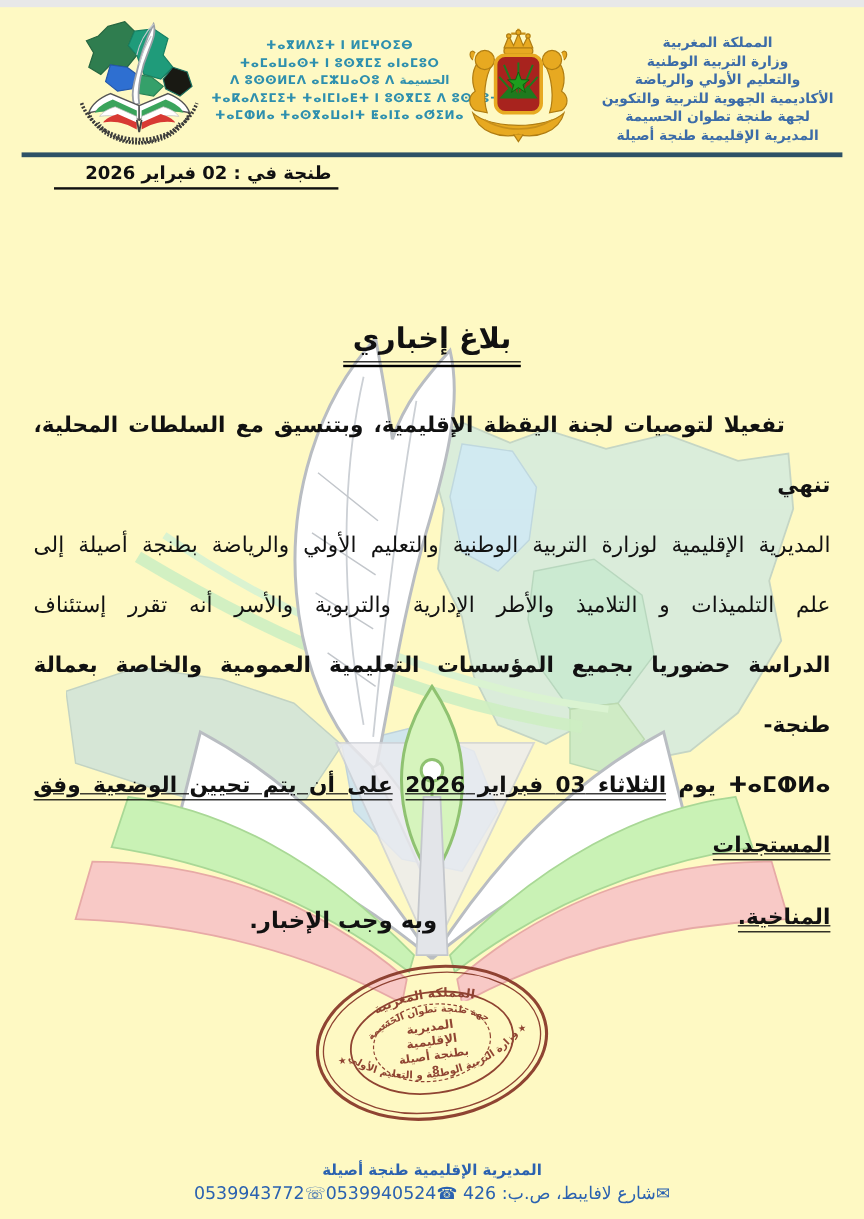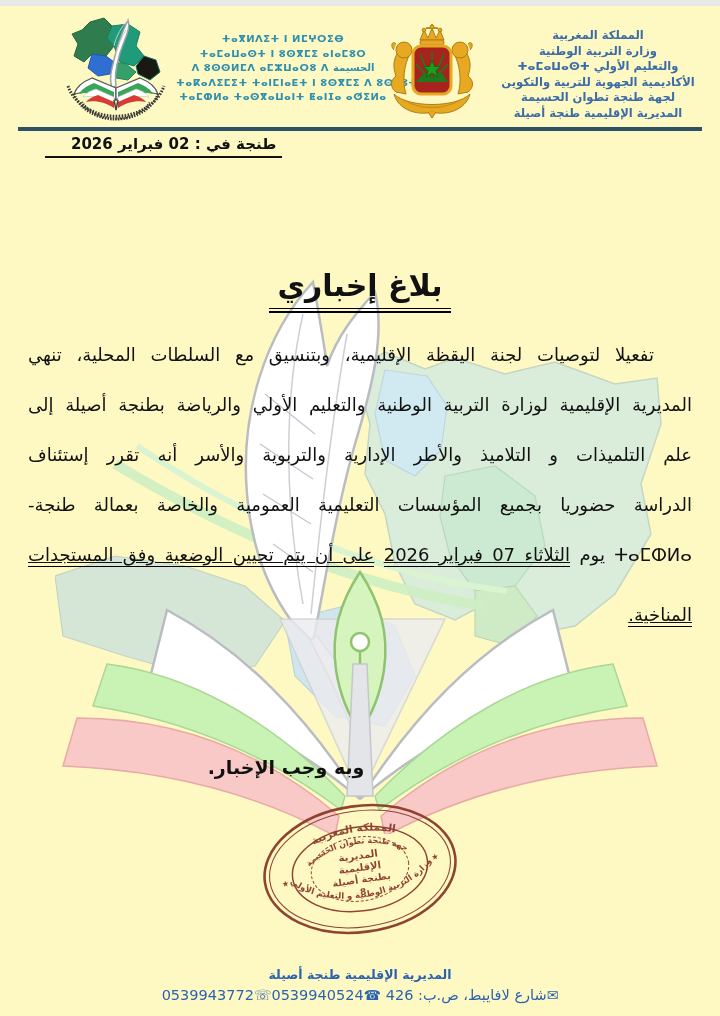--- a/index.html
+++ b/index.html
@@ -29,28 +29,28 @@
     border-bottom:2px solid #111;padding:0 6px 3px 26px;white-space:nowrap;
   }
   
   .wm{position:absolute;left:55px;top:268px;width:610px;height:560px;z-index:1;}
   
   .doc-title{
     position:absolute;left:0;top:262px;width:720px;text-align:center;z-index:2;
   }
   .doc-title .t-out{display:inline-block;border-bottom:2px solid #000;padding-bottom:2px;}
   .doc-title .t-in{display:inline-block;border-bottom:1.5px solid #000;padding:0 8px 5px 8px;
-    font-weight:bold;font-size:30px;direction:rtl;}
+    font-weight:bold;font-size:24px;direction:rtl;}
   .body-text{
     position:absolute;left:28px;top:324px;width:664px;z-index:2;
     direction:rtl;font-size:18px;line-height:50px;
   }
   .bline{text-align:justify;text-align-last:justify;white-space:normal;}
-  .bline.indent{text-indent:38px;}
-  .bline.bold{font-weight:normal;}
+  .bline.indent{text-indent:38px;font-weight:bold;}
+  .bline.bold{font-weight:bold;}
   .bline.last{text-align:center;text-align-last:right;margin-top:10px;}
   .u2{text-decoration:underline;border-bottom:1.5px solid #000;padding-bottom:1px;}
   .closing{
     position:absolute;left:0;top:750px;width:572px;text-align:center;z-index:2;
     direction:rtl;font-weight:bold;font-size:19px;
   }
   
   .stamp-svg{position:absolute;left:260px;top:796px;width:200px;height:134px;z-index:3;opacity:.95;}
   
   .footer{
@@ -126,21 +126,21 @@
       <g stroke="#b07d12" stroke-width="1">
         <path d="M14,74 C28,88 76,88 90,74 C86,90 66,96 52,92 C38,96 18,90 14,74 Z" fill="#e7a921"></path>
         <path d="M24,80 C40,90 64,90 80,80" fill="none" stroke="#c8901a" stroke-width="1.4"></path>
         <path d="M48,92 L52,98 L56,92" fill="#e7a921"></path>
       </g>
     </svg>
 
     <div class="ministry">
       <div>المملكة المغربية</div>
       <div>وزارة التربية الوطنية</div>
-      <div>والتعليم الأولي ⵜⴰⵎⴰⵡⴰⵙⵜ</div>
+      <div>والتعليم الأولي والرياضة</div>
       <div>الأكاديمية الجهوية للتربية والتكوين</div>
       <div>لجهة طنجة تطوان الحسيمة</div>
       <div>المديرية الإقليمية طنجة أصيلة</div>
     </div>
   </div>
 
   <div class="divider"></div>
 
   <div class="date-line">طنجة في : 02 فبراير 2026</div>
 
@@ -180,21 +180,21 @@
 
   <div class="doc-title">
     <span class="t-out"><span class="t-in">بلاغ إخباري</span></span>
   </div>
 
   <div class="body-text">
     <div class="bline indent">تفعيلا لتوصيات لجنة اليقظة الإقليمية، وبتنسيق مع السلطات المحلية، تنهي</div>
     <div class="bline">المديرية الإقليمية لوزارة التربية الوطنية والتعليم الأولي والرياضة بطنجة أصيلة إلى</div>
     <div class="bline">علم التلميذات و التلاميذ والأطر الإدارية والتربوية والأسر أنه تقرر إستئناف</div>
     <div class="bline bold">الدراسة حضوريا بجميع المؤسسات التعليمية العمومية والخاصة بعمالة طنجة-</div>
-    <div class="bline bold"><span>ⵜⴰⵎⵀⵍⴰ يوم </span><span class="u2">الثلاثاء 07 فبراير 2026</span><span> </span><span class="u2">على أن يتم تحيين الوضعية وفق المستجدات</span></div>
+    <div class="bline bold"><span>ⵜⴰⵎⵀⵍⴰ يوم </span><span class="u2">الثلاثاء 03 فبراير 2026</span><span> </span><span class="u2">على أن يتم تحيين الوضعية وفق المستجدات</span></div>
     <div class="bline bold last"><span class="u2">المناخية.</span></div>
   </div>
 
   <div class="closing">وبه وجب الإخبار.</div>
 
   <svg class="stamp-svg" viewBox="0 0 200 134">
     <defs>
       <path id="sp-top" d="M 14,76 A 88,56 0 0 1 186,72" fill="none"></path>
       <path id="sp-bottom" d="M 22,62 A 82,50 0 0 0 178,60" fill="none"></path>
       <path id="sp-mid" d="M 40,72 A 62,38 0 0 1 160,69" fill="none"></path>

